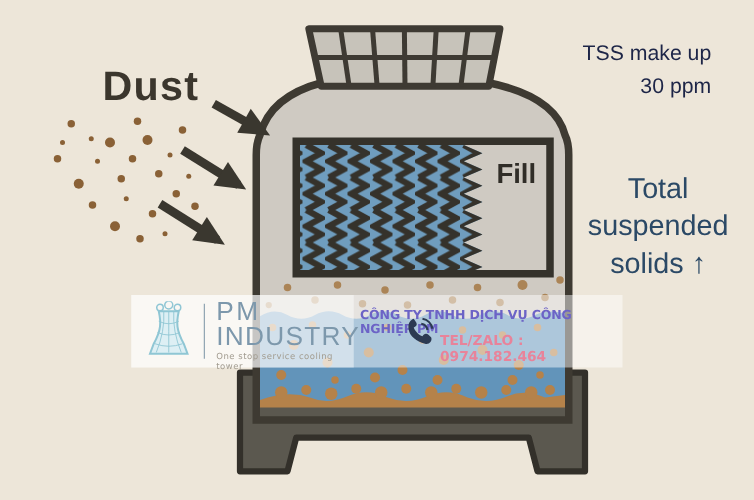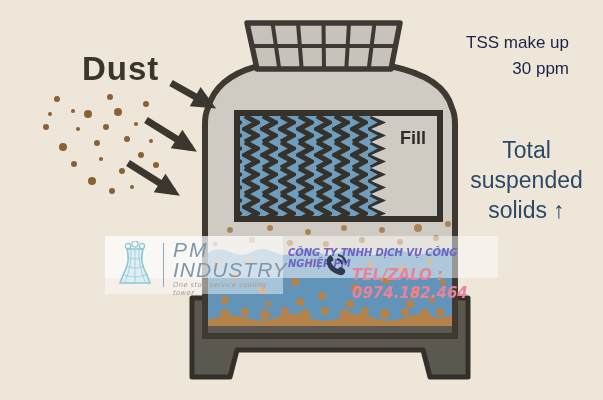--- a/index.html
+++ b/index.html
@@ -4,35 +4,35 @@
 <style>
   html,body{margin:0;padding:0;background:#ede6d9;}
   .stage{position:relative;width:603px;height:400px;background:#ede6d9;overflow:hidden;
          font-family:"Liberation Sans","DejaVu Sans",sans-serif;}
   .stage svg.diagram{position:absolute;left:0;top:0;}
   .txt{position:absolute;white-space:nowrap;}
   .dust-label{left:82px;top:50px;font-size:33px;font-weight:700;color:#3b362d;letter-spacing:1px;}
   .tss-makeup{left:466px;top:30px;font-size:17px;color:#1d2547;line-height:26px;text-align:right;}
   .total-label{left:450px;top:135px;width:153px;text-align:center;font-size:23px;font-weight:400;
                color:#2b4966;line-height:30px;}
-  .fillpack-label{left:382px;top:123px;width:62px;text-align:center;font-size:18px;font-weight:700;
+  .fillpack-label{left:382px;top:123px;width:62px;text-align:center;font-size:22px;font-weight:700;
                   color:#302d27;line-height:31px;}
-  .watermark{position:absolute;left:105px;top:236px;width:393px;height:42px;
-             background:rgba(255,255,255,0.48);font-style:italic;}
+  .watermark{position:absolute;left:105px;top:236px;width:393px;height:58px;
+             background:rgba(255,255,255,0.48);}
   .logo-area{position:absolute;left:0;top:0;width:178px;height:58px;background:rgba(255,255,255,0.45);}
   .logo-icon{position:absolute;left:11px;top:5px;}
   .logo-divider{position:absolute;left:58px;top:7px;height:44px;width:0;border-left:1.5px solid #93a7b4;}
   .brand{position:absolute;left:68px;top:3px;color:#7d98ac;}
   .brand .pm{font-size:21px;letter-spacing:2px;line-height:22px;}
   .brand .industry{font-size:21px;letter-spacing:1px;line-height:17px;}
   .brand .tagline{font-size:6.8px;color:#a29c90;letter-spacing:0.4px;margin-top:3px;
                   font-family:"DejaVu Sans",sans-serif;}
   .company{position:absolute;left:183px;top:11px;font-size:10px;font-weight:700;color:#6c63c6;
            letter-spacing:-0.1px;font-family:"DejaVu Sans",sans-serif;}
-  .contact{position:absolute;left:247px;top:30px;font-size:15px;font-weight:700;color:#e8839a;
+  .contact{position:absolute;left:247px;top:30px;font-size:11px;font-weight:700;color:#e8839a;
            font-family:"DejaVu Sans",sans-serif;}
   .phone{position:absolute;left:218px;top:15px;}
 </style>
 </head>
 <body>
 
 <div class="stage">
 
   <svg class="diagram" width="603" height="400" viewBox="0 0 603 400">
     <defs>

